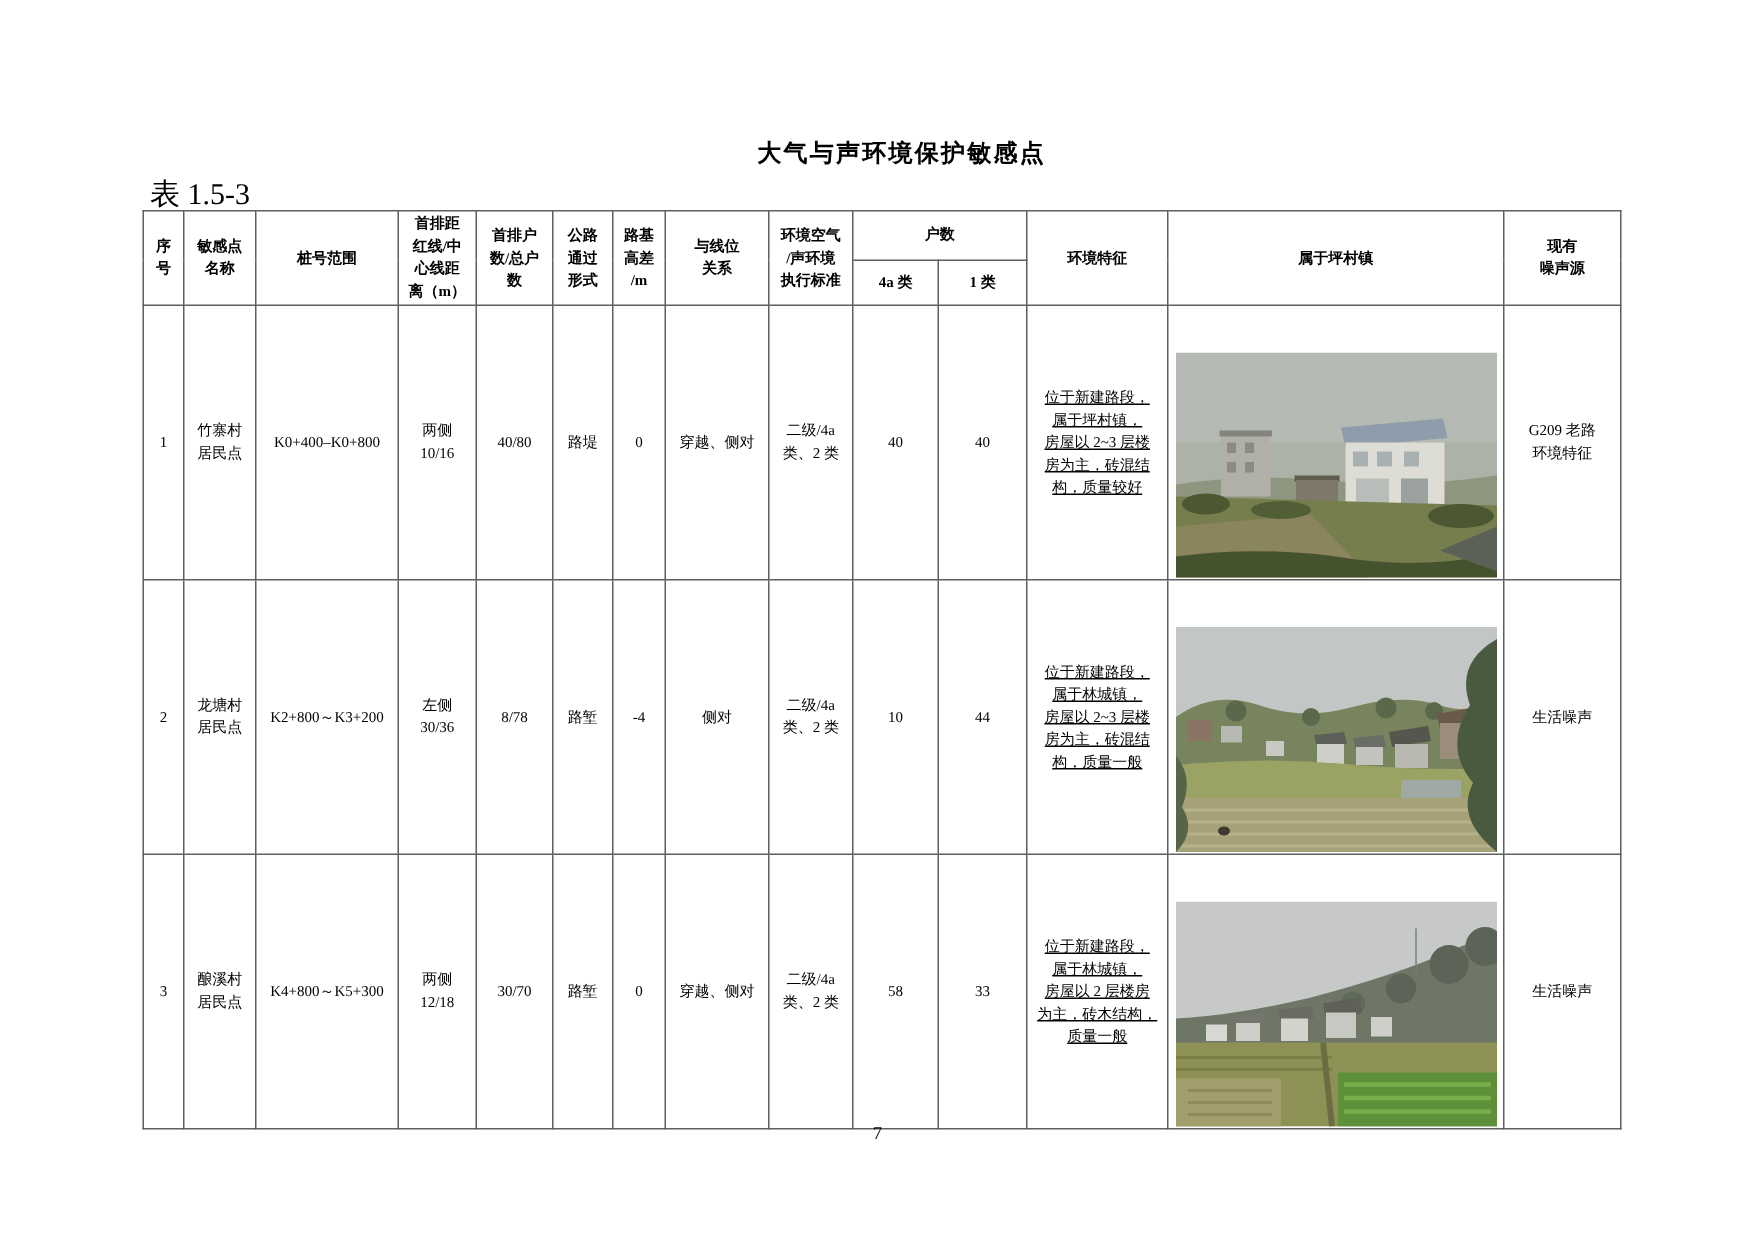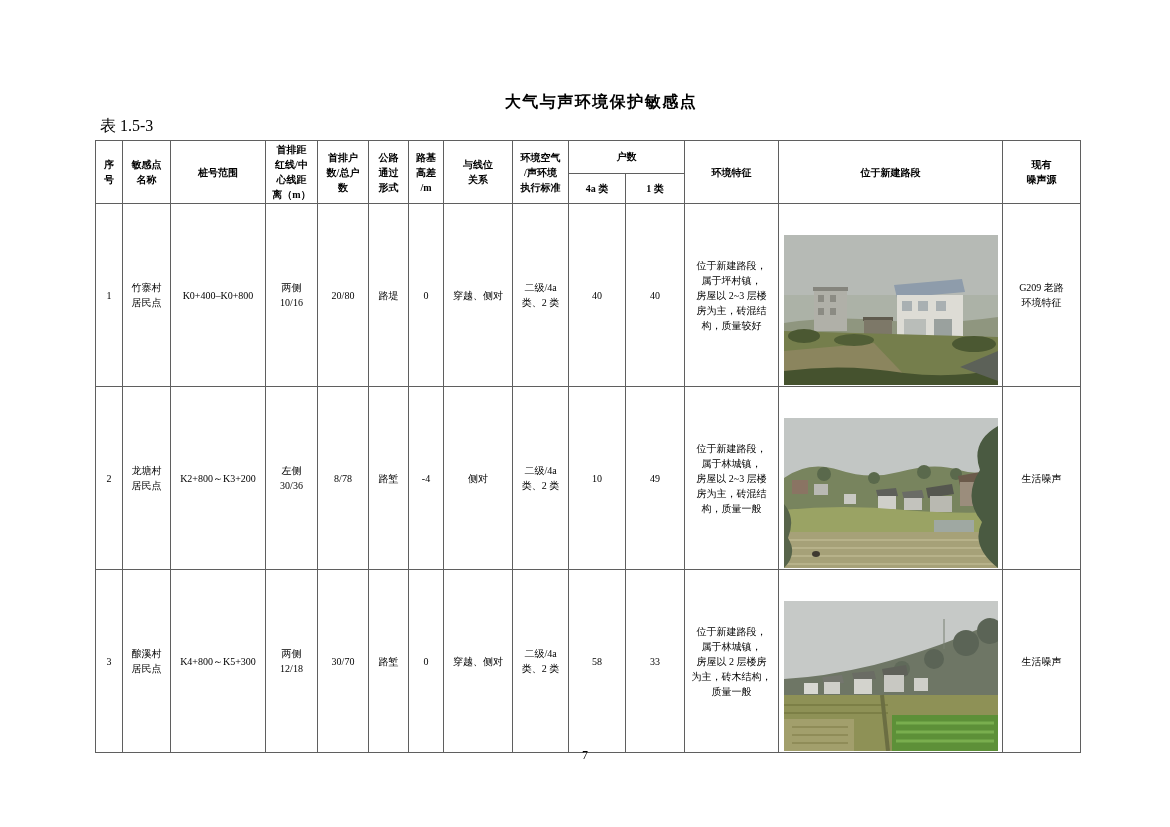--- a/index.html
+++ b/index.html
@@ -5,37 +5,37 @@
   html,body{margin:0;padding:0;background:#ffffff;}
   body{
     width:1170px;height:827px;position:relative;overflow:hidden;
     font-family:"Liberation Serif","DejaVu Serif",serif;color:#000;
   }
   .doc-title{
     position:absolute;top:92px;left:0;width:100%;
     text-align:center;font-size:16px;letter-spacing:1.5px;font-weight:700;padding-left:16px;
   }
   .table-label{
-    position:absolute;top:116px;left:100px;font-size:16px;
+    position:absolute;top:116px;left:100px;font-size:20px;
   }
   table.sens{
     position:absolute;top:140px;left:95px;width:985px;
     border-collapse:collapse;table-layout:fixed;
   }
   table.sens th, table.sens td{
     border:1px solid #5f5f5f;
     text-align:center;vertical-align:middle;
     white-space:pre-line;
     padding:1px 2px;
     font-size:10px;line-height:1.5;
   }
   table.sens th{font-weight:bold;}
   tr.hdr1 th{height:24px;}
   tr.hdr2 th{height:22px;}
-  td.feature{font-size:9.5px;line-height:1.6;padding:2px 4px;}
+  td.feature{font-size:9.5px;line-height:1.6;padding:2px 4px;text-decoration:underline;}
   td.photo-cell{padding:2px;}
   .photo{width:214px;height:150px;margin:0 auto;display:block;}
   .photo svg{display:block;width:214px;height:150px;}
   .page-number{
     position:absolute;top:748px;left:0;width:100%;
     text-align:center;font-size:12px;
   }
 </style>
 </head>
 <body>
@@ -80,38 +80,38 @@
       <th rowspan="2">路基
 高差
 /m</th>
       <th rowspan="2">与线位
 关系</th>
       <th rowspan="2">环境空气
 /声环境
 执行标准</th>
       <th colspan="2">户数</th>
       <th rowspan="2">环境特征</th>
-      <th rowspan="2">位于新建路段</th>
+      <th rowspan="2">属于坪村镇</th>
       <th rowspan="2">现有
 噪声源</th>
     </tr>
     <tr class="hdr2">
       <th>4a 类</th>
       <th>1 类</th>
     </tr>
   </thead>
   <tbody>
     <tr style="height:160px">
       <td>1</td>
       <td>竹寨村
 居民点</td>
       <td>K0+400–K0+800</td>
       <td>两侧
 10/16</td>
-      <td>20/80</td>
+      <td>40/80</td>
       <td>路堤</td>
       <td>0</td>
       <td>穿越、侧对</td>
       <td>二级/4a
 类、2 类</td>
       <td>40</td>
       <td>40</td>
       <td class="feature">位于新建路段，
 属于坪村镇，
 房屋以 2~3 层楼
@@ -158,21 +158,21 @@
       <td>K2+800～K3+200</td>
       <td>左侧
 30/36</td>
       <td>8/78</td>
       <td>路堑</td>
       <td>-4</td>
       <td>侧对</td>
       <td>二级/4a
 类、2 类</td>
       <td>10</td>
-      <td>49</td>
+      <td>44</td>
       <td class="feature">位于新建路段，
 属于林城镇，
 房屋以 2~3 层楼
 房为主，砖混结
 构，质量一般</td>
       <td class="photo-cell">
         <span class="photo" role="img" aria-label="龙塘村居民点实景照片：山脚村落与稻田">
           <svg viewBox="0 0 214 150" xmlns="http://www.w3.org/2000/svg">
             <rect width="214" height="150" fill="#c2c6c4"></rect>
             <path d="M0,60 Q25,42 55,52 Q85,62 115,54 Q150,44 175,52 Q195,58 214,52 L214,150 L0,150 Z" fill="#78845e"></path>

